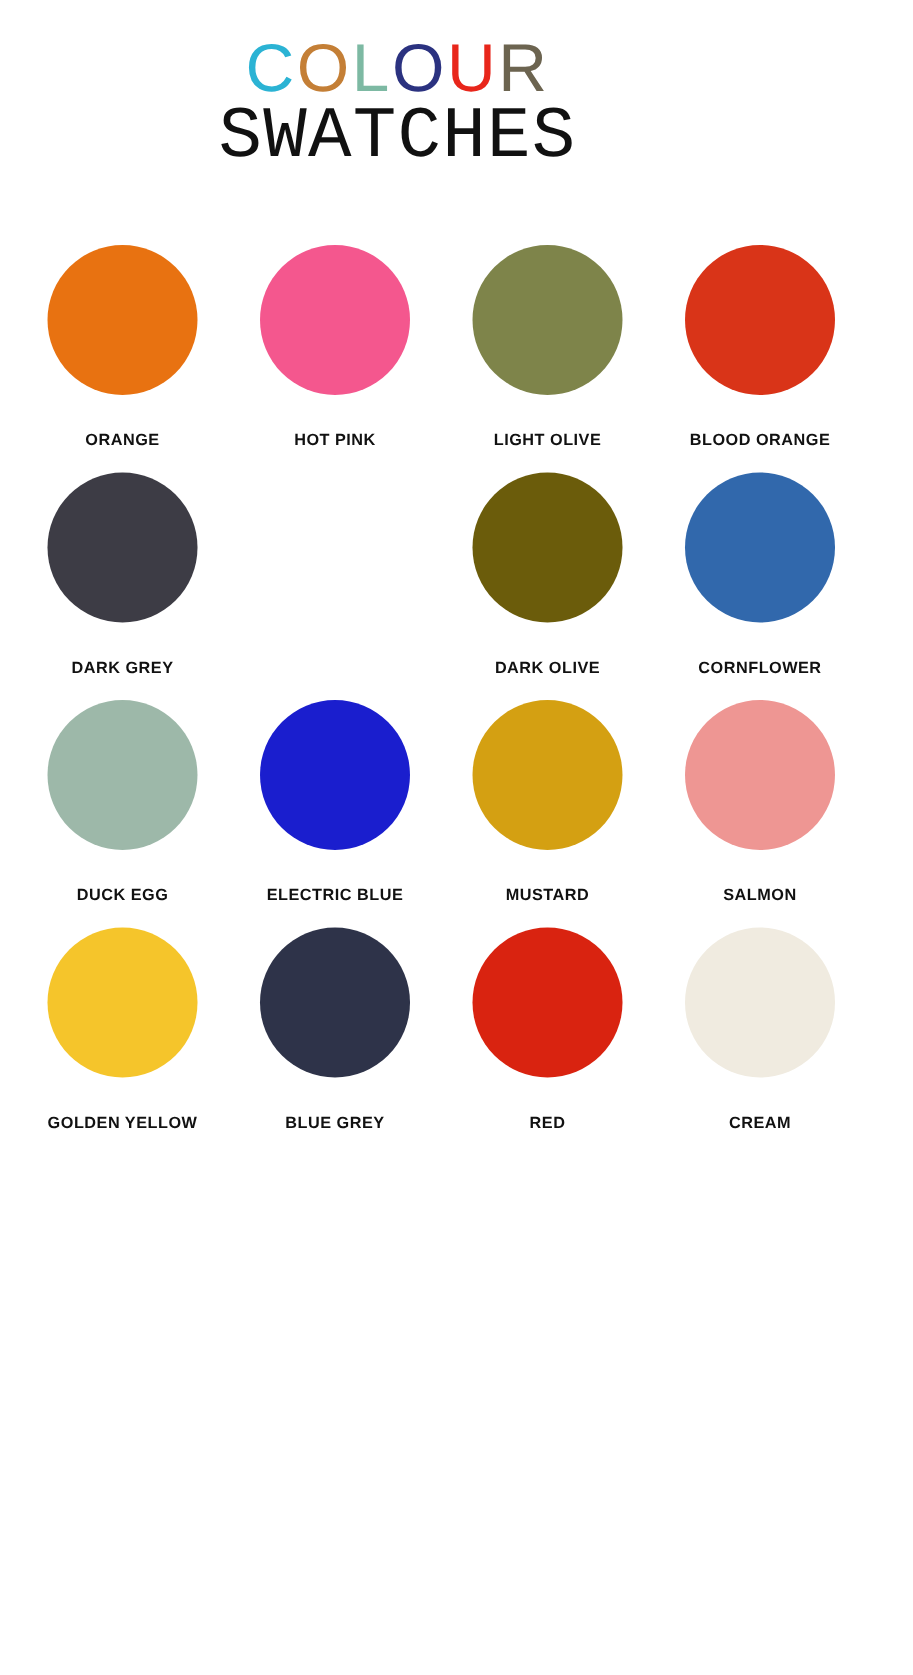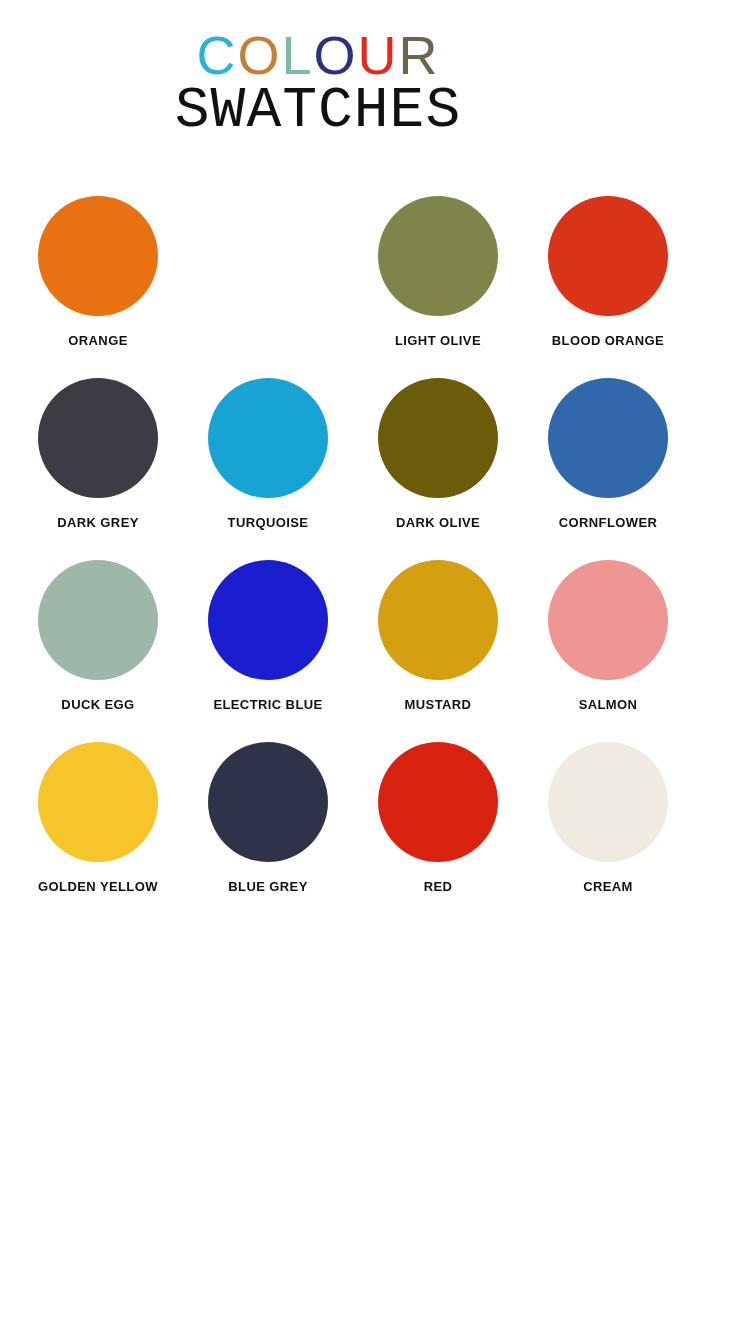--- a/index.html
+++ b/index.html
@@ -78,21 +78,21 @@
 
   .dot {
     width: 120px;
     height: 120px;
     border-radius: 50%;
     margin: 0 auto;
     display: block;
   }
 
   .swatch-label {
-    margin-top: 17px;
+    margin-top: 28px;
     font-family: "Liberation Sans", sans-serif;
     font-size: 13px;
     font-weight: 700;
     color: #111111;
     letter-spacing: 0.4px;
     text-transform: uppercase;
     white-space: nowrap;
   }
 </style>
 </head>
@@ -104,37 +104,37 @@
     <div class="title-line1"><span style="color: rgb(43, 179, 212);">C</span><span style="color: rgb(196, 127, 54);">O</span><span style="color: rgb(125, 185, 163);">L</span><span style="color: rgb(43, 50, 128);">O</span><span style="color: rgb(232, 38, 27);">U</span><span style="color: rgb(108, 100, 80);">R</span></div>
     <div class="title-line2">SWATCHES</div>
   </div>
 
   <div class="grid">
       <div class="row">
         <div class="cell c0">
           <div class="dot" style="background: rgb(232, 114, 17);"></div>
           <div class="swatch-label">ORANGE</div>
         </div>
+        <div class="cell c1">
+          <div class="dot" style="background: rgb(244, 87, 142);"></div>
+          <div class="swatch-label">HOT PINK</div>
+        </div>
         <div class="cell c2">
           <div class="dot" style="background: rgb(126, 132, 74);"></div>
           <div class="swatch-label">LIGHT OLIVE</div>
         </div>
         <div class="cell c3">
           <div class="dot" style="background: rgb(217, 52, 24);"></div>
           <div class="swatch-label">BLOOD ORANGE</div>
         </div>
       </div>
       <div class="row">
         <div class="cell c0">
           <div class="dot" style="background: rgb(61, 60, 69);"></div>
           <div class="swatch-label">DARK GREY</div>
-        </div>
-        <div class="cell c1">
-          <div class="dot" style="background: rgb(23, 163, 211);"></div>
-          <div class="swatch-label">TURQUOISE</div>
         </div>
         <div class="cell c3">
           <div class="dot" style="background: rgb(49, 104, 172);"></div>
           <div class="swatch-label">CORNFLOWER</div>
         </div>
         <div class="cell c2">
           <div class="dot" style="background: rgb(107, 92, 11);"></div>
           <div class="swatch-label">DARK OLIVE</div>
         </div>
       </div>

